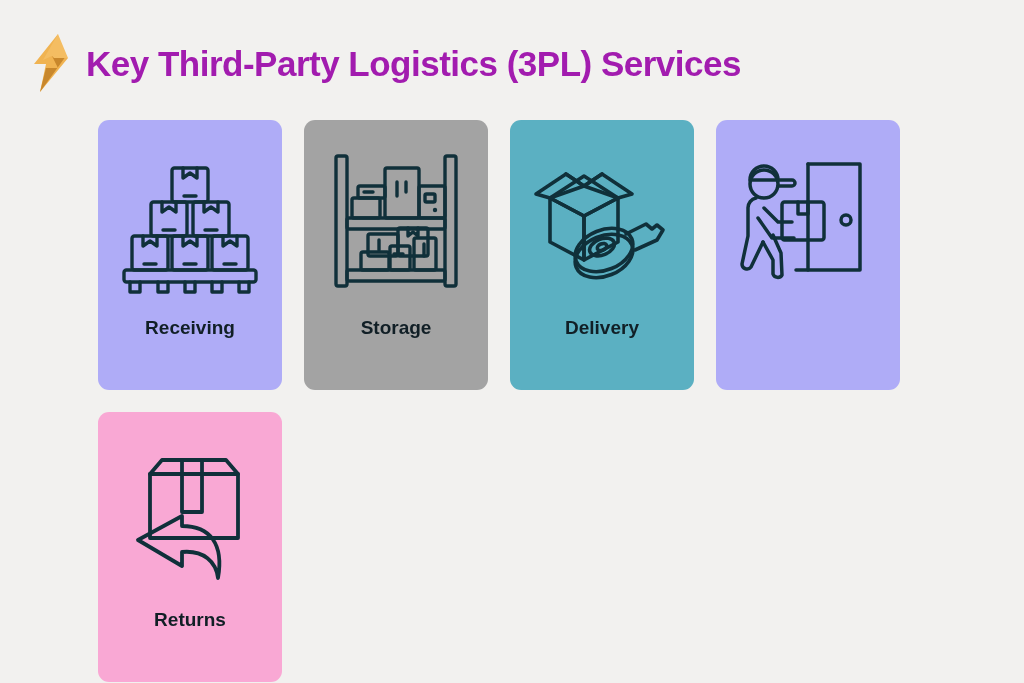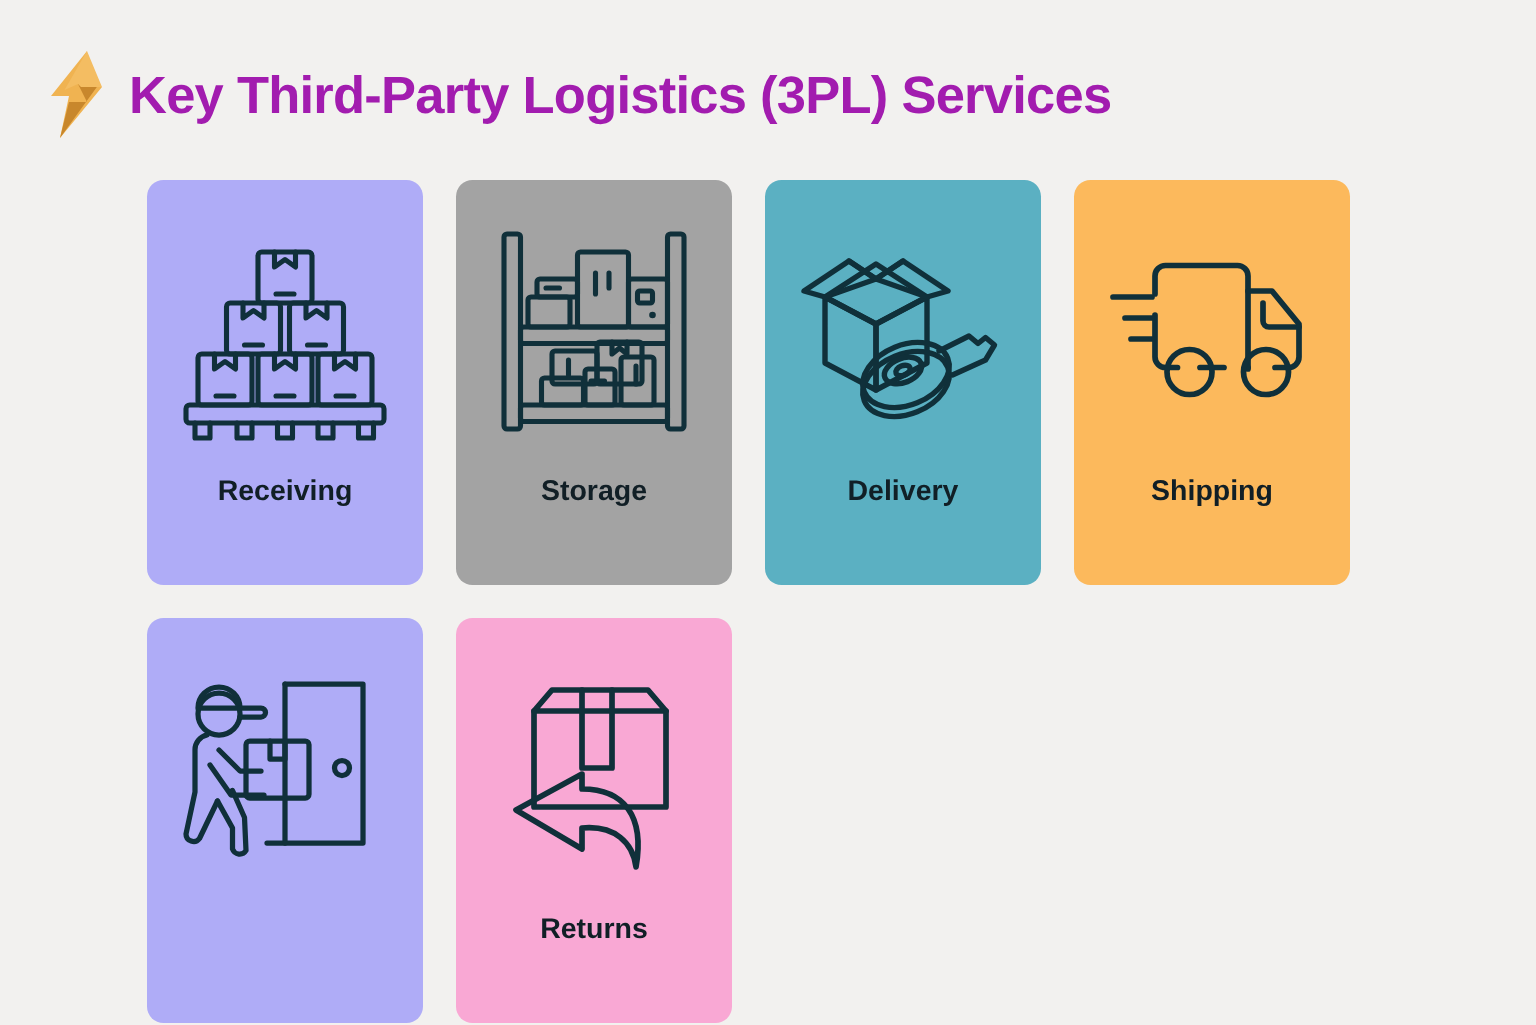--- a/index.html
+++ b/index.html
@@ -206,42 +206,20 @@
           <ellipse cx="72" cy="104" rx="30" ry="20" transform="rotate(-22 72 104)"></ellipse>
           <ellipse cx="70" cy="101" rx="13" ry="8" transform="rotate(-22 70 101)"></ellipse>
           <ellipse cx="70" cy="101" rx="5" ry="3.2" transform="rotate(-22 70 101)"></ellipse>
 
           <path d="M94 88 l20 -10 l6 5 l5 -4 l6 5 l-6 10 l-22 10"></path>
         </svg>
       </div>
       <div class="card-label">Delivery</div>
     </div>
 
-    <div class="card" style="background:#fcb95c">
-      <div class="card-icon">
-        <svg viewBox="0 0 140 150" fill="none" stroke="#10303a" stroke-width="3.8" stroke-linecap="round" stroke-linejoin="round">
-
-          <path d="M32 50 v-12 a7 7 0 0 1 7 -7 h48 a7 7 0 0 1 7 7 v62"></path>
-          <path d="M32 64 v28 a7 7 0 0 0 7 7 h8"></path>
-          <path d="M62 99 h16"></path>
-
-          <path d="M94 48 h16 l18 22 v22 a7 7 0 0 1 -7 7 h-9"></path>
-          <path d="M94 99 h-2"></path>
-          <path d="M104 56 v12 a4 4 0 0 0 4 4 h20"></path>
-
-          <circle cx="55" cy="102" r="15"></circle>
-          <circle cx="106" cy="102" r="15"></circle>
-
-          <path d="M4 52 h26"></path>
-          <path d="M12 66 h18"></path>
-          <path d="M16 80 h14"></path>
-        </svg>
-      </div>
-      <div class="card-label">Shipping</div>
-    </div>
 
     <div class="card" style="background:#afacf7">
       <div class="card-icon">
         <svg viewBox="0 0 140 150" fill="none" stroke="#10303a" stroke-width="3.5" stroke-linecap="round" stroke-linejoin="round">
 
           <path d="M70 18 h52 v106 H58"></path>
           <path d="M70 18 v106"></path>
           <circle cx="108" cy="74" r="5"></circle>
 
           <circle cx="26" cy="38" r="14"></circle>

